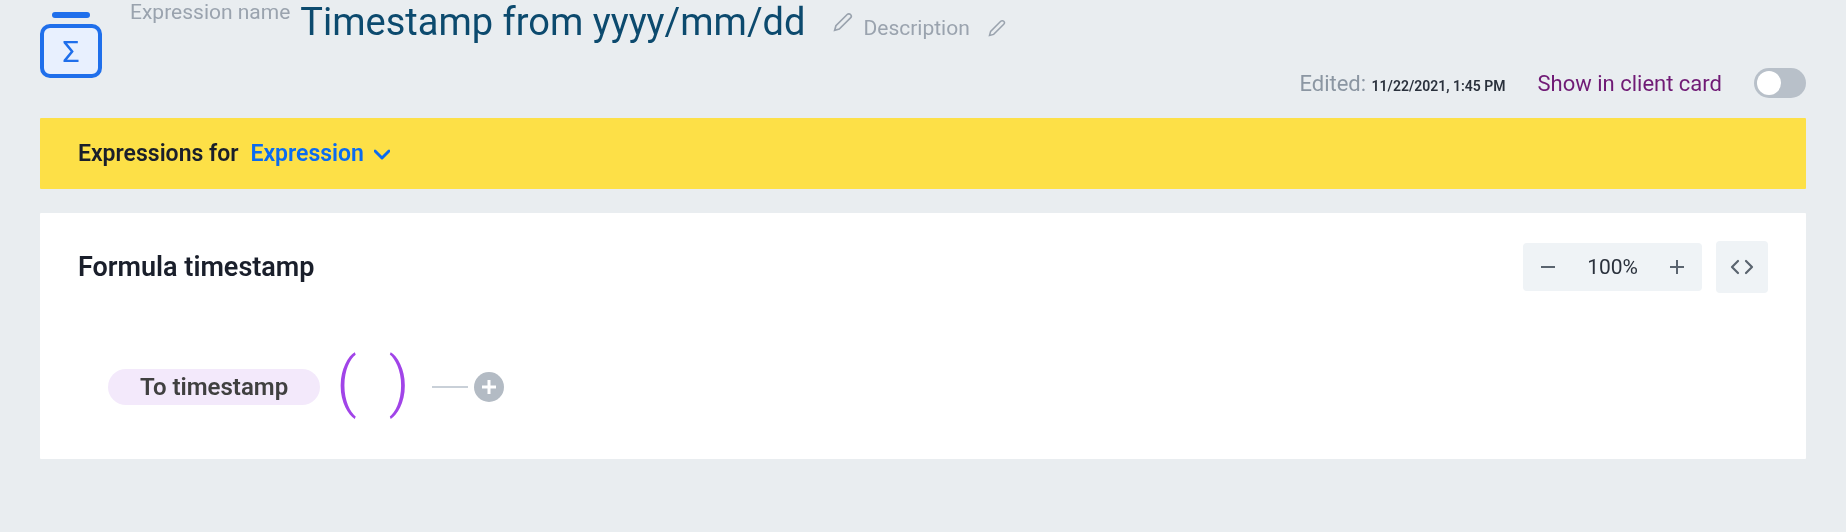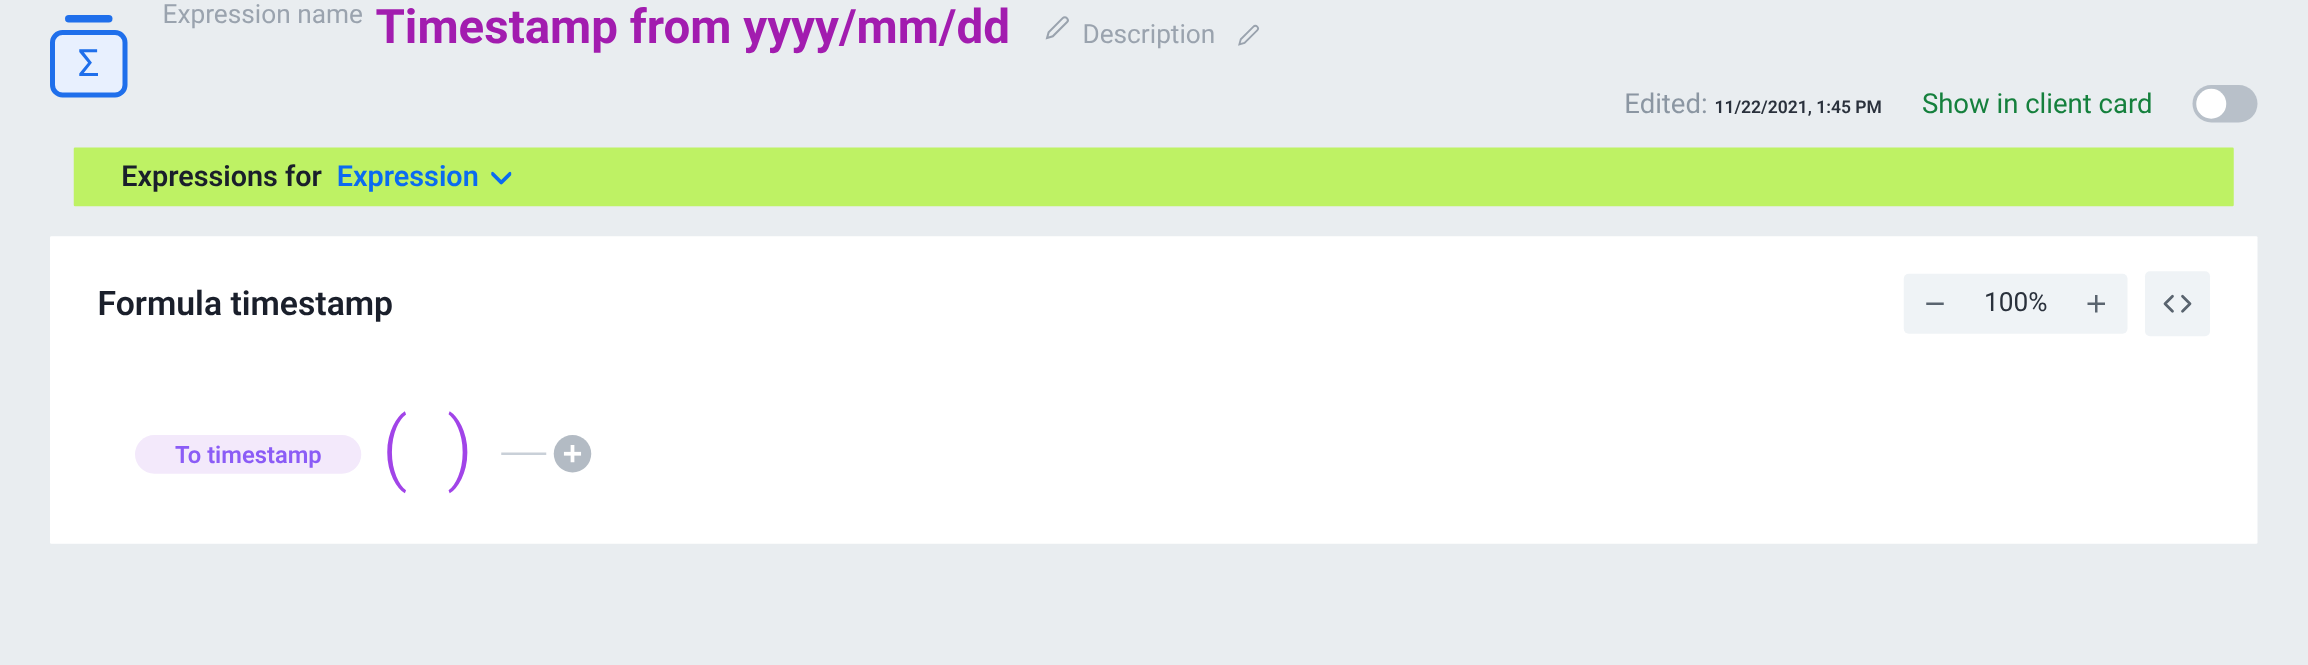--- a/index.html
+++ b/index.html
@@ -59,22 +59,22 @@
       font-size: 21px;
       font-weight: 400;
     }
     .title-row {
       display: flex;
       align-items: center;
       gap: 28px;
     }
     .title-text {
       font-size: 38px;
-      font-weight: 700;
-      color: #a21caf;
+      font-weight: 400;
+      color: #0c4a6e;
     }
     .pencil {
       color: #9aa3ae;
       cursor: pointer;
     }
     .pencil svg { display: block; }
     .desc-row {
       display: flex;
       align-items: center;
       gap: 18px;
@@ -89,21 +89,21 @@
     .edited-label {
       color: #8b96a2;
       font-size: 22px;
     }
     .edited-value {
       color: #2a313c;
       font-size: 14px;
       font-weight: 600;
     }
     .show-label {
-      color: #15803d;
+      color: #701a75;
       font-size: 22px;
       text-align: right;
     }
     .toggle {
       width: 52px;
       height: 30px;
       background: #b8c0c9;
       border-radius: 15px;
       position: relative;
       cursor: pointer;
@@ -111,23 +111,23 @@
     .toggle-knob {
       position: absolute;
       top: 3px;
       left: 3px;
       width: 24px;
       height: 24px;
       background: #fff;
       border-radius: 50%;
     }
     .panel {
-      background: #bef264;
-      margin: 0 59px;
-      padding: 10px 38px;
+      background: #fde047;
+      margin: 0 40px;
+      padding: 22px 38px;
       border-radius: 1px;
     }
     .expr-for {
       display: flex;
       align-items: center;
       gap: 12px;
       font-size: 23px;
     }
     .expr-for-label {
       font-weight: 600;
@@ -199,22 +199,22 @@
     }
     .formula-body {
       display: flex;
       align-items: center;
       margin-top: 62px;
       padding-left: 30px;
       gap: 0;
     }
     .pill-purple {
       background: #f3e9fb;
-      color: #8b5cf6;
-      font-size: 19px;
+      color: #404040;
+      font-size: 24px;
       font-weight: 600;
       padding: 4px 32px;
       border-radius: 999px;
       cursor: pointer;
     }
     .paren {
       color: #a144e8;
       font-size: 64px;
       font-weight: 300;
       padding: 0 16px;

